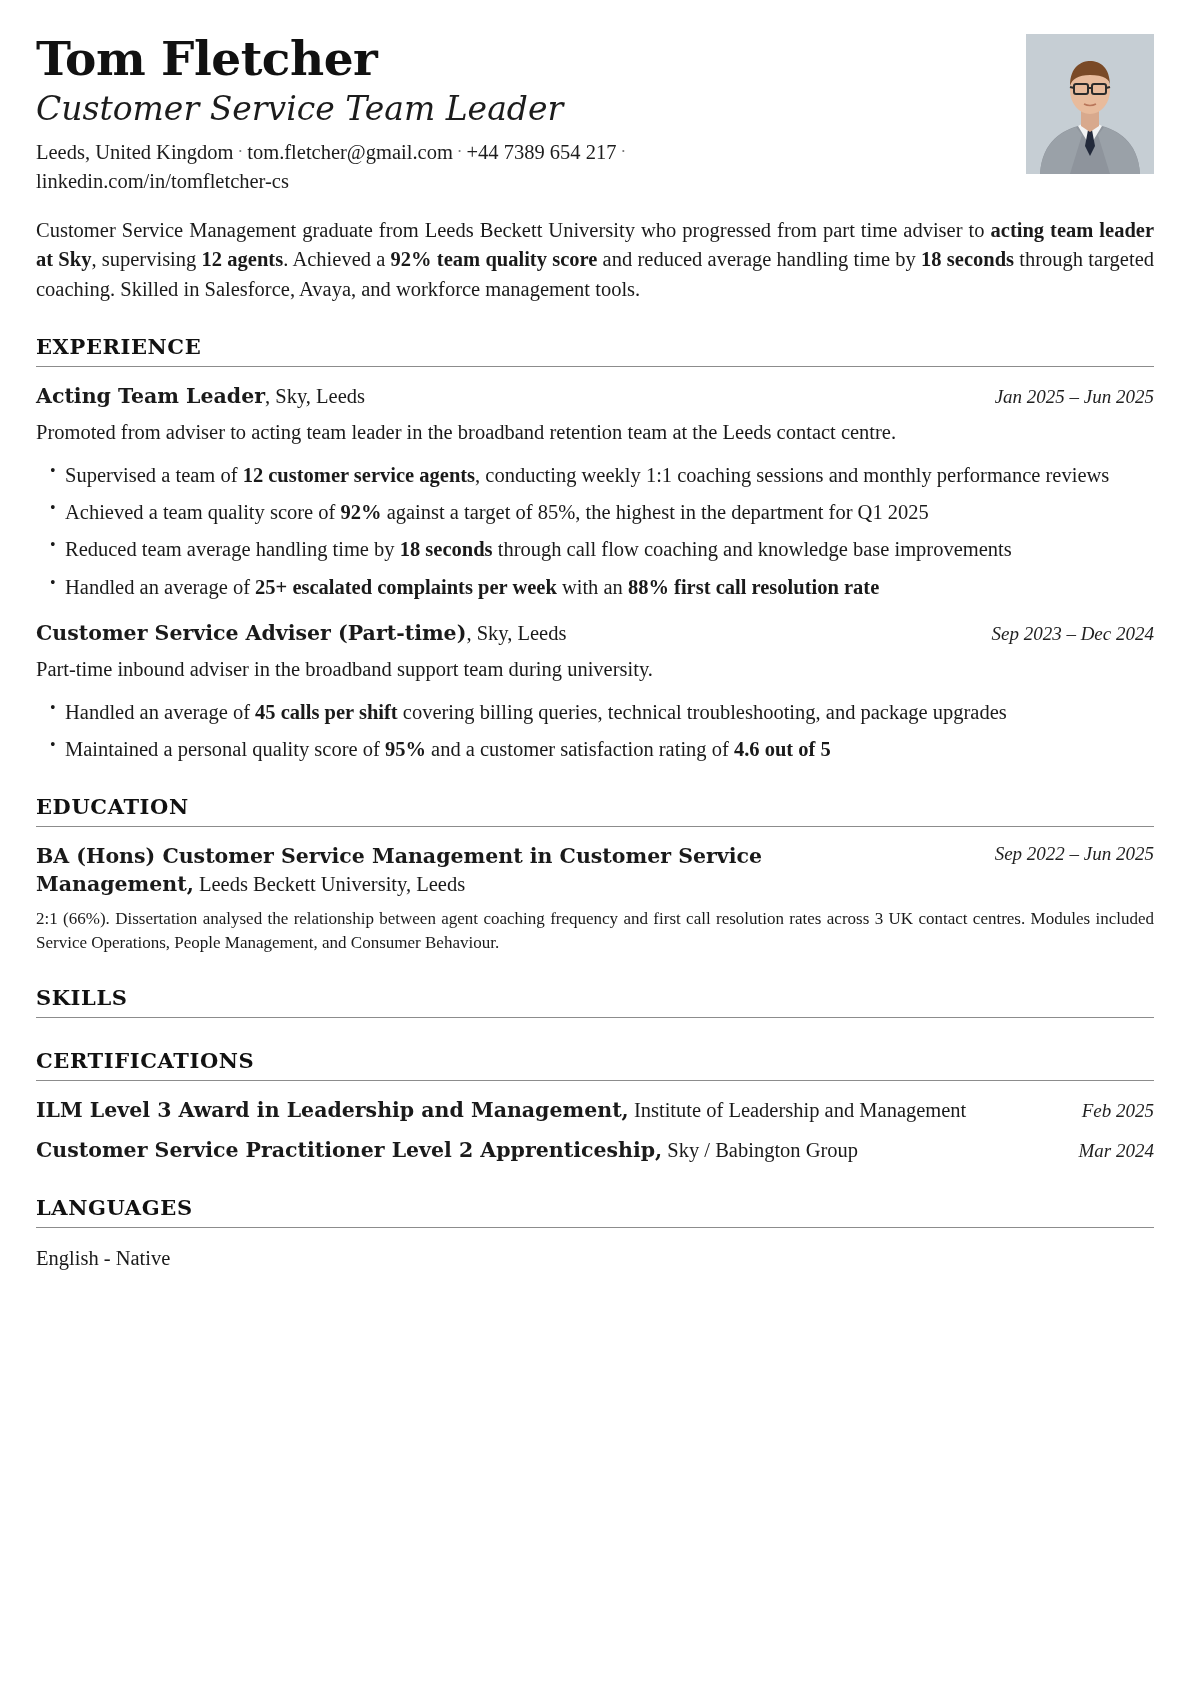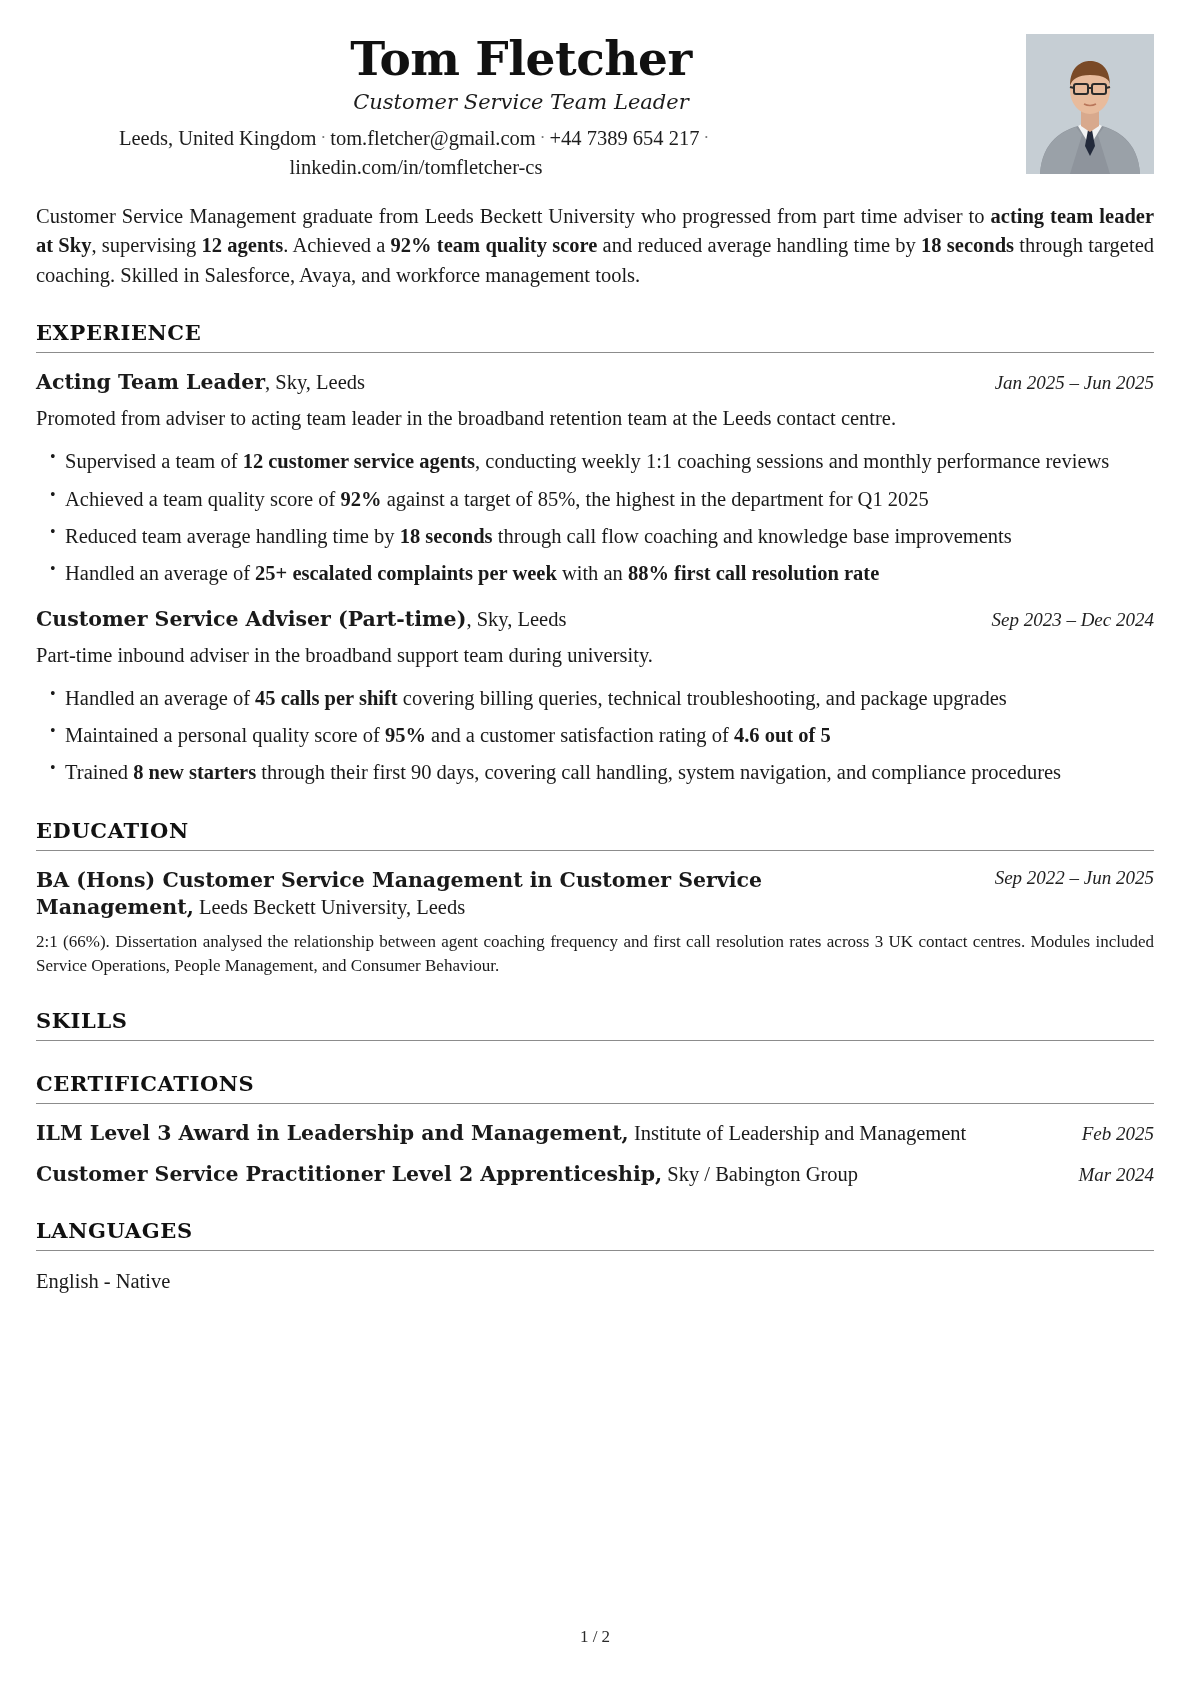--- a/index.html
+++ b/index.html
@@ -19,37 +19,36 @@
     background: #ffffff;
     padding: 34px 36px 0 36px;
     overflow: hidden;
   }
 
   
   .header {
     display: flex;
     align-items: flex-start;
     justify-content: space-between;
-    text-align: center;
   }
   .header-left { flex: 1 1 auto; padding-right: 20px; min-width: 0; }
 
   .name {
     font-family: "DejaVu Serif", "Liberation Serif", serif;
     font-weight: bold;
     font-size: 47px;
     line-height: 1.06;
     letter-spacing: -0.5px;
     margin: 0 0 6px 0;
     color: #111111;
   }
   .headline {
     font-family: "DejaVu Serif", "Liberation Serif", serif;
     font-style: italic;
-    font-size: 21px;
+    font-size: 33px;
     line-height: 1.15;
     margin: 0 0 10px 0;
     color: #1c1c1c;
   }
   .contact {
     font-size: 20.5px;
     line-height: 1.42;
     color: #1c1c1c;
     max-width: 760px;
   }
@@ -280,21 +279,20 @@
         <div class="entry-head">
           <div class="entry-title">
             <b>Customer Service Adviser (Part-time)</b><span>, Sky, Leeds</span>
           </div>
           <div class="entry-date">Sep 2023 – Dec 2024</div>
         </div>
         <div class="entry-desc">Part-time inbound adviser in the broadband support team during university.</div>
         <ul class="bullets">
             <li><span>Handled an average of </span><b>45 calls per shift</b><span> covering billing queries, technical troubleshooting, and package upgrades</span></li>
             <li><span>Maintained a personal quality score of </span><b>95%</b><span> and a customer satisfaction rating of </span><b>4.6 out of 5</b></li>
-            <li><span>Trained </span><b>8 new starters</b><span> through their first 90 days, covering call handling, system navigation, and compliance procedures</span></li>
           </ul>
       </div>
 
     </div>
   </div>
 
   <div class="section">
     <div class="section-title">EDUCATION</div>
     <div class="rule"></div>
     <div class="entry">
@@ -331,15 +329,14 @@
       <div class="entry-date">Mar 2024</div>
     </div>
   </div>
 
   <div class="section">
     <div class="section-title">LANGUAGES</div>
     <div class="rule"></div>
     <div class="lang-text">English - Native</div>
   </div>
 
-  <div class="footer">1 / 2</div>
 
 </div>
 
 </body></html>

